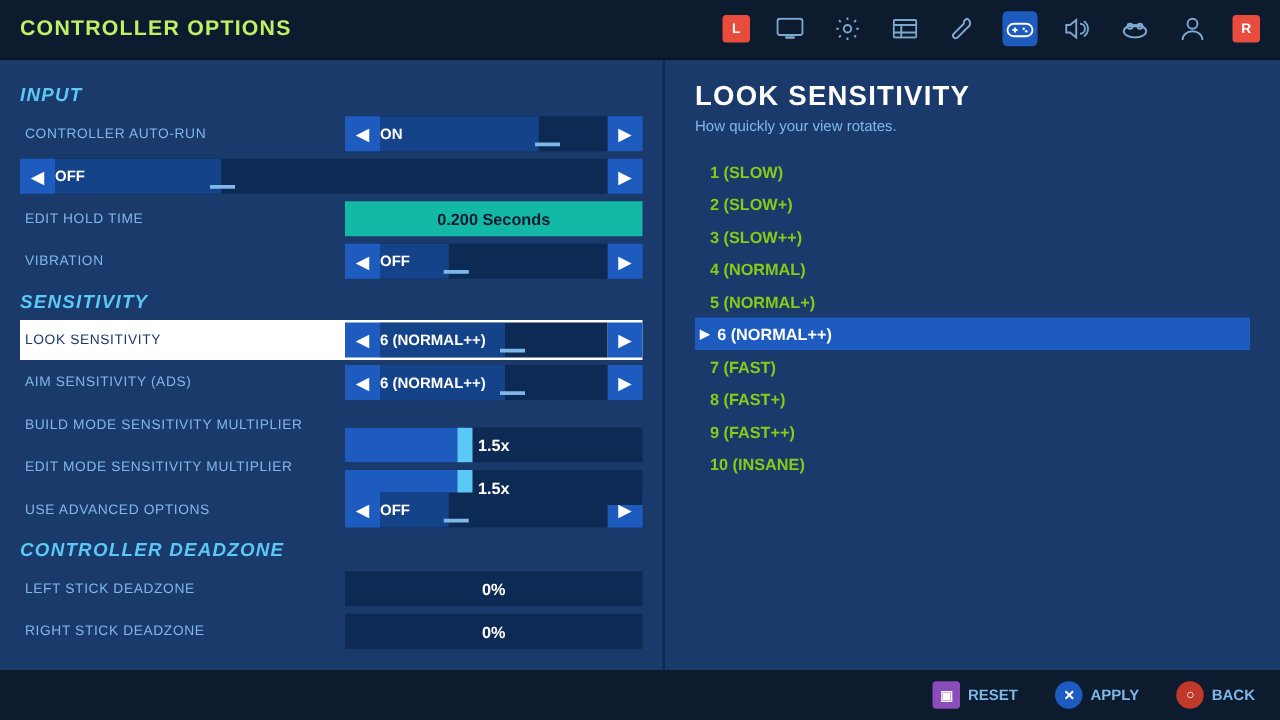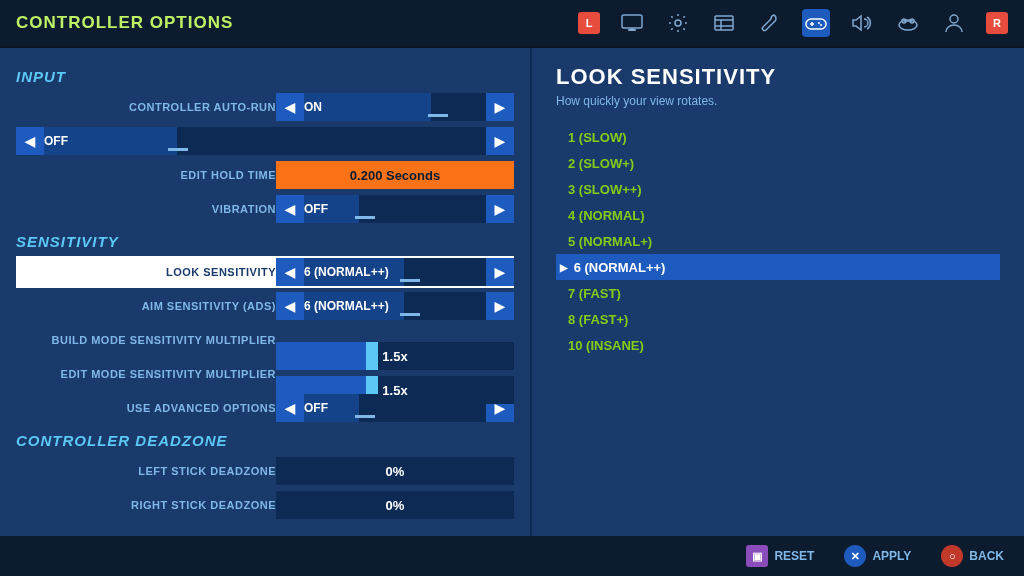--- a/index.html
+++ b/index.html
@@ -93,26 +93,25 @@
       align-items: center;
       height: 32px;
       margin-bottom: 2px;
     }
     .setting-row.selected {
       background: #fff;
     }
     .setting-label {
       color: #7fb8e8;
       font-size: 11px;
-      font-weight: 700;
+      font-weight: 400;
       text-transform: uppercase;
       letter-spacing: 0.5px;
       width: 260px;
       padding-left: 4px;
-      text-align: right;
     }
     .setting-row.selected .setting-label {
       color: #1a3a6b;
     }
 
     .control-area {
       display: flex;
       align-items: center;
       flex: 1;
     }
@@ -162,21 +161,21 @@
 
     .value-box span {
       position: relative;
       z-index: 1;
     }
 
     
     .edit-hold-box {
       flex: 1;
       height: 28px;
-      background: #f97316;
+      background: #14b8a6;
       display: flex;
       align-items: center;
       justify-content: center;
       font-size: 13px;
       font-weight: 900;
       color: #0d1b2e;
     }
 
     
     .multiplier-box {
@@ -522,20 +521,21 @@
     <div class="panel-subtitle">How quickly your view rotates.</div>
     <ul class="sensitivity-list">
       <li class="sensitivity-item">1 (SLOW)</li>
       <li class="sensitivity-item">2 (SLOW+)</li>
       <li class="sensitivity-item">3 (SLOW++)</li>
       <li class="sensitivity-item">4 (NORMAL)</li>
       <li class="sensitivity-item">5 (NORMAL+)</li>
       <li class="sensitivity-item active">6 (NORMAL++)</li>
       <li class="sensitivity-item">7 (FAST)</li>
       <li class="sensitivity-item">8 (FAST+)</li>
+      <li class="sensitivity-item">9 (FAST++)</li>
       <li class="sensitivity-item">10 (INSANE)</li>
     </ul>
   </div>
 
 </div>
 
 <div class="footer">
   <div class="footer-action">
     <div class="footer-btn btn-square">▣</div>
     <span>RESET</span>

